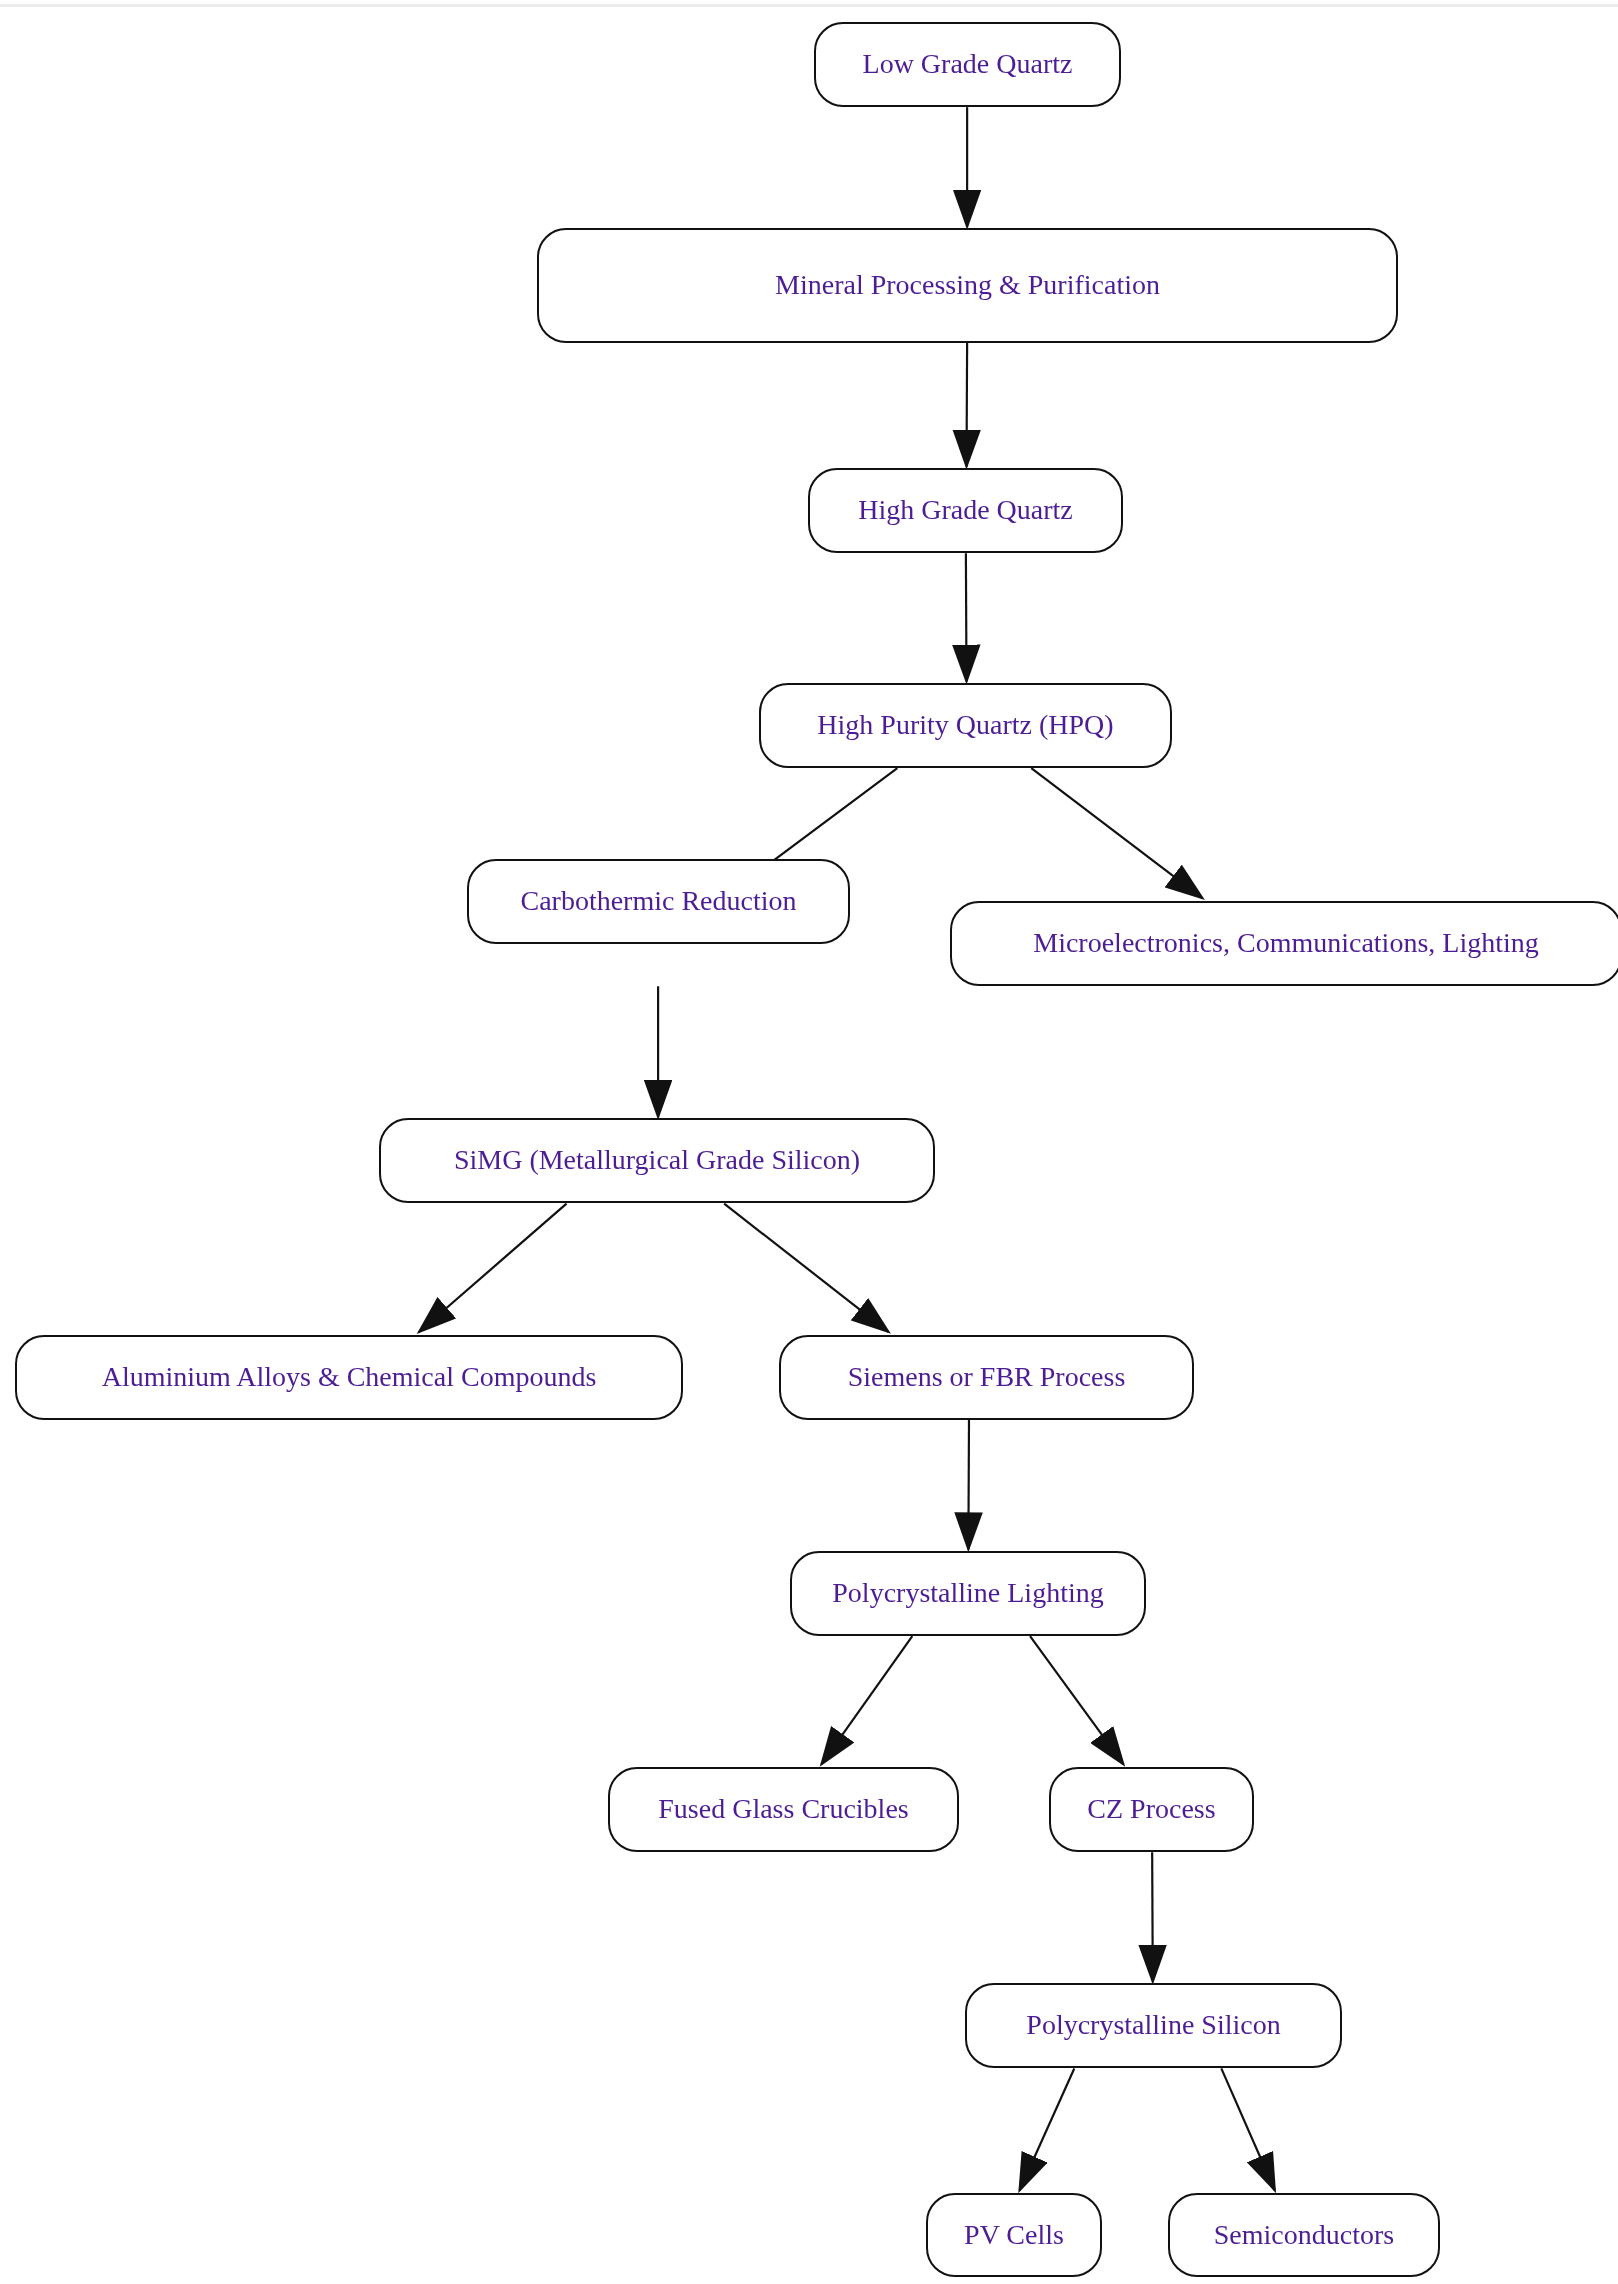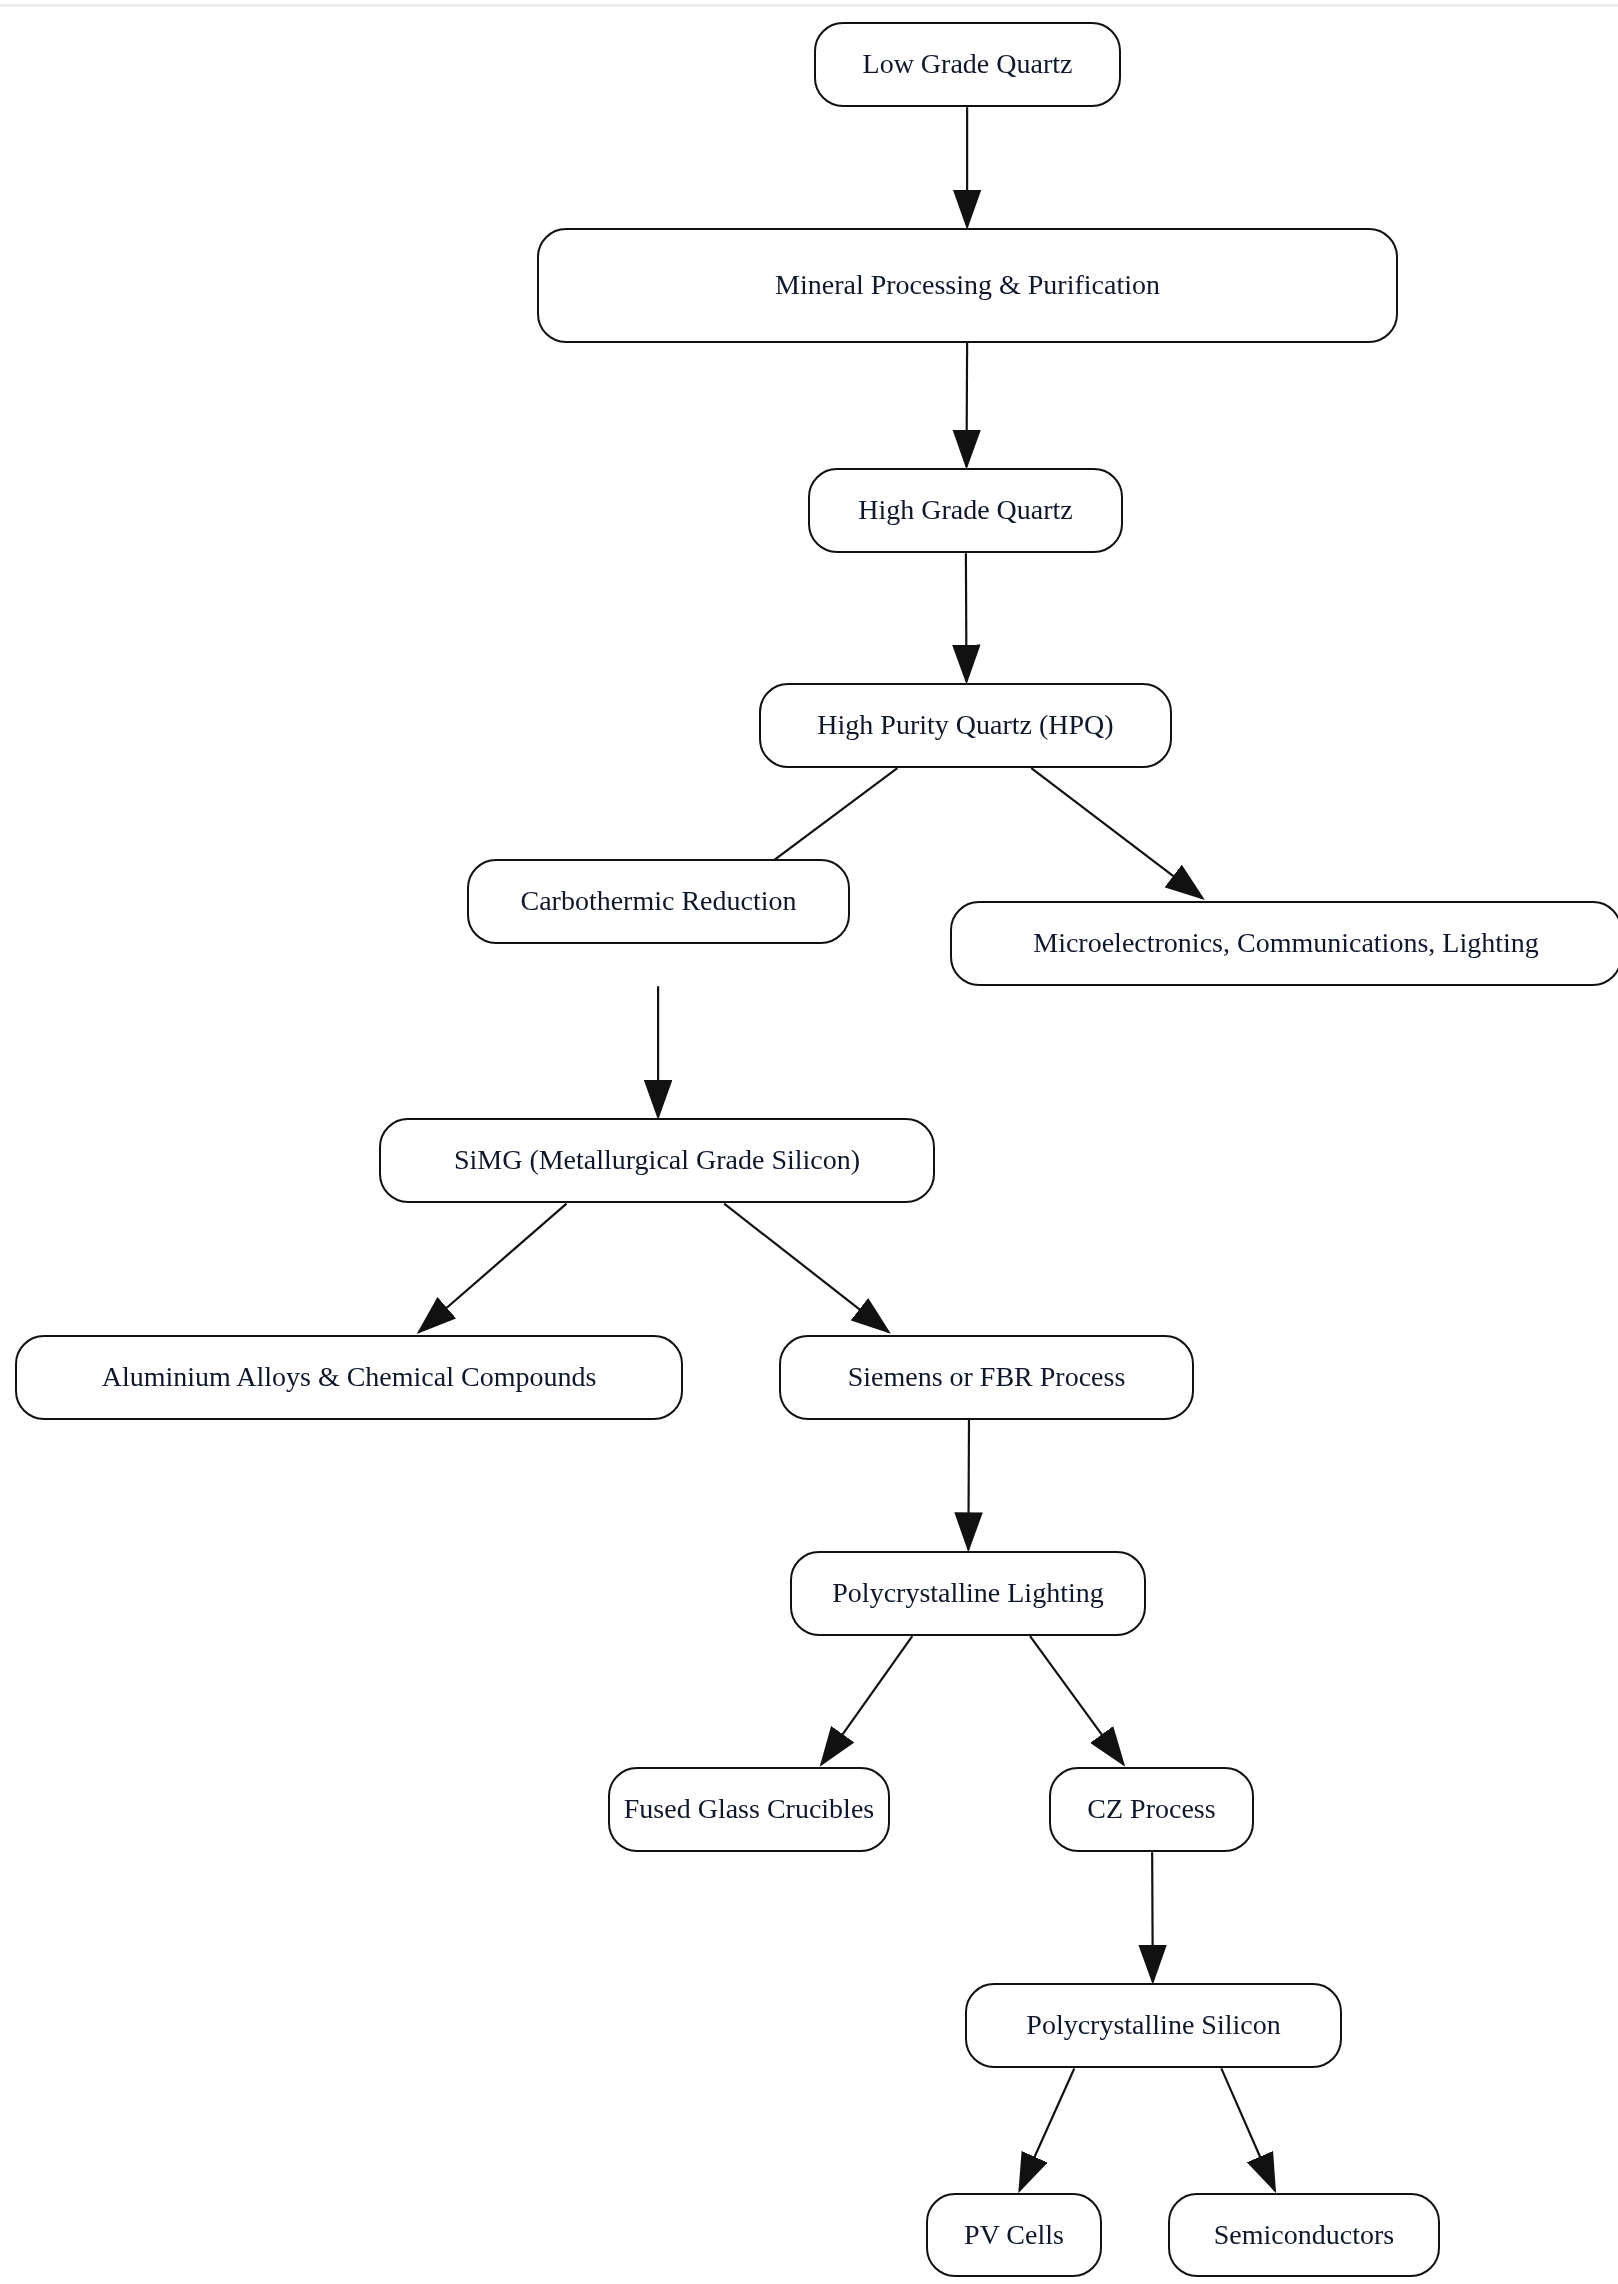--- a/index.html
+++ b/index.html
@@ -28,36 +28,36 @@
     background: #ffffff;
     border: 2.2px solid #111111;
     border-radius: 29px;
     display: flex;
     flex-direction: column;
     align-items: center;
     justify-content: center;
     text-align: center;
     font-size: 28px;
     line-height: 1.32;
-    color: #0f172a;
+    color: #4c1d95;
     padding: 0 11.2px;
     white-space: nowrap;
   }
   
   #n-low-grade-quartz      { left:814px; top:22px;   width:307px;  height:85px; }
   #n-mineral-processing    { left:537px;  top:228px;  width:861px; height:115px; }
   #n-high-grade-quartz     { left:808px; top:468px;  width:315px;  height:85px; }
   #n-high-purity-quartz    { left:759px; top:683px; width:413px;  height:85px; }
   #n-carbothermic          { left:467px;  top:859px; width:383px;  height:85px; }
   #n-microelectronics      { left:942px; top:901px; width:672px; height:85px;margin-left:8px; }
   #n-simg                  { left:379px;  top:1118px; width:556px;  height:85px; }
   #n-aluminium-alloys      { left:15px;   top:1335px; width:668px; height:85px; }
   #n-siemens-fbr           { left:779px; top:1335px; width:415px;  height:85px; }
   #n-polycrystalline       { left:790px; top:1551px; width:356px;  height:85px; }
-  #n-fused-glass-crucibles { left:608px;  top:1767px; width:282px;  height:85px;align-items:center; }
+  #n-fused-glass-crucibles { left:608px;  top:1767px; width:351px;  height:85px;align-items:center; }
   #n-cz-process            { left:1049px; top:1767px; width:205px;  height:85px; }
   #n-monocrystalline       { left:965px; top:1983px; width:377px;  height:85px; }
   #n-pv-cells              { left:926px; top:2193px; width:176px;  height:84px; }
   #n-semiconductors        { left:1168px; top:2193px; width:272px;  height:84px; }
 </style>
 </head>
 <body>
 
 <div class="canvas">
 

